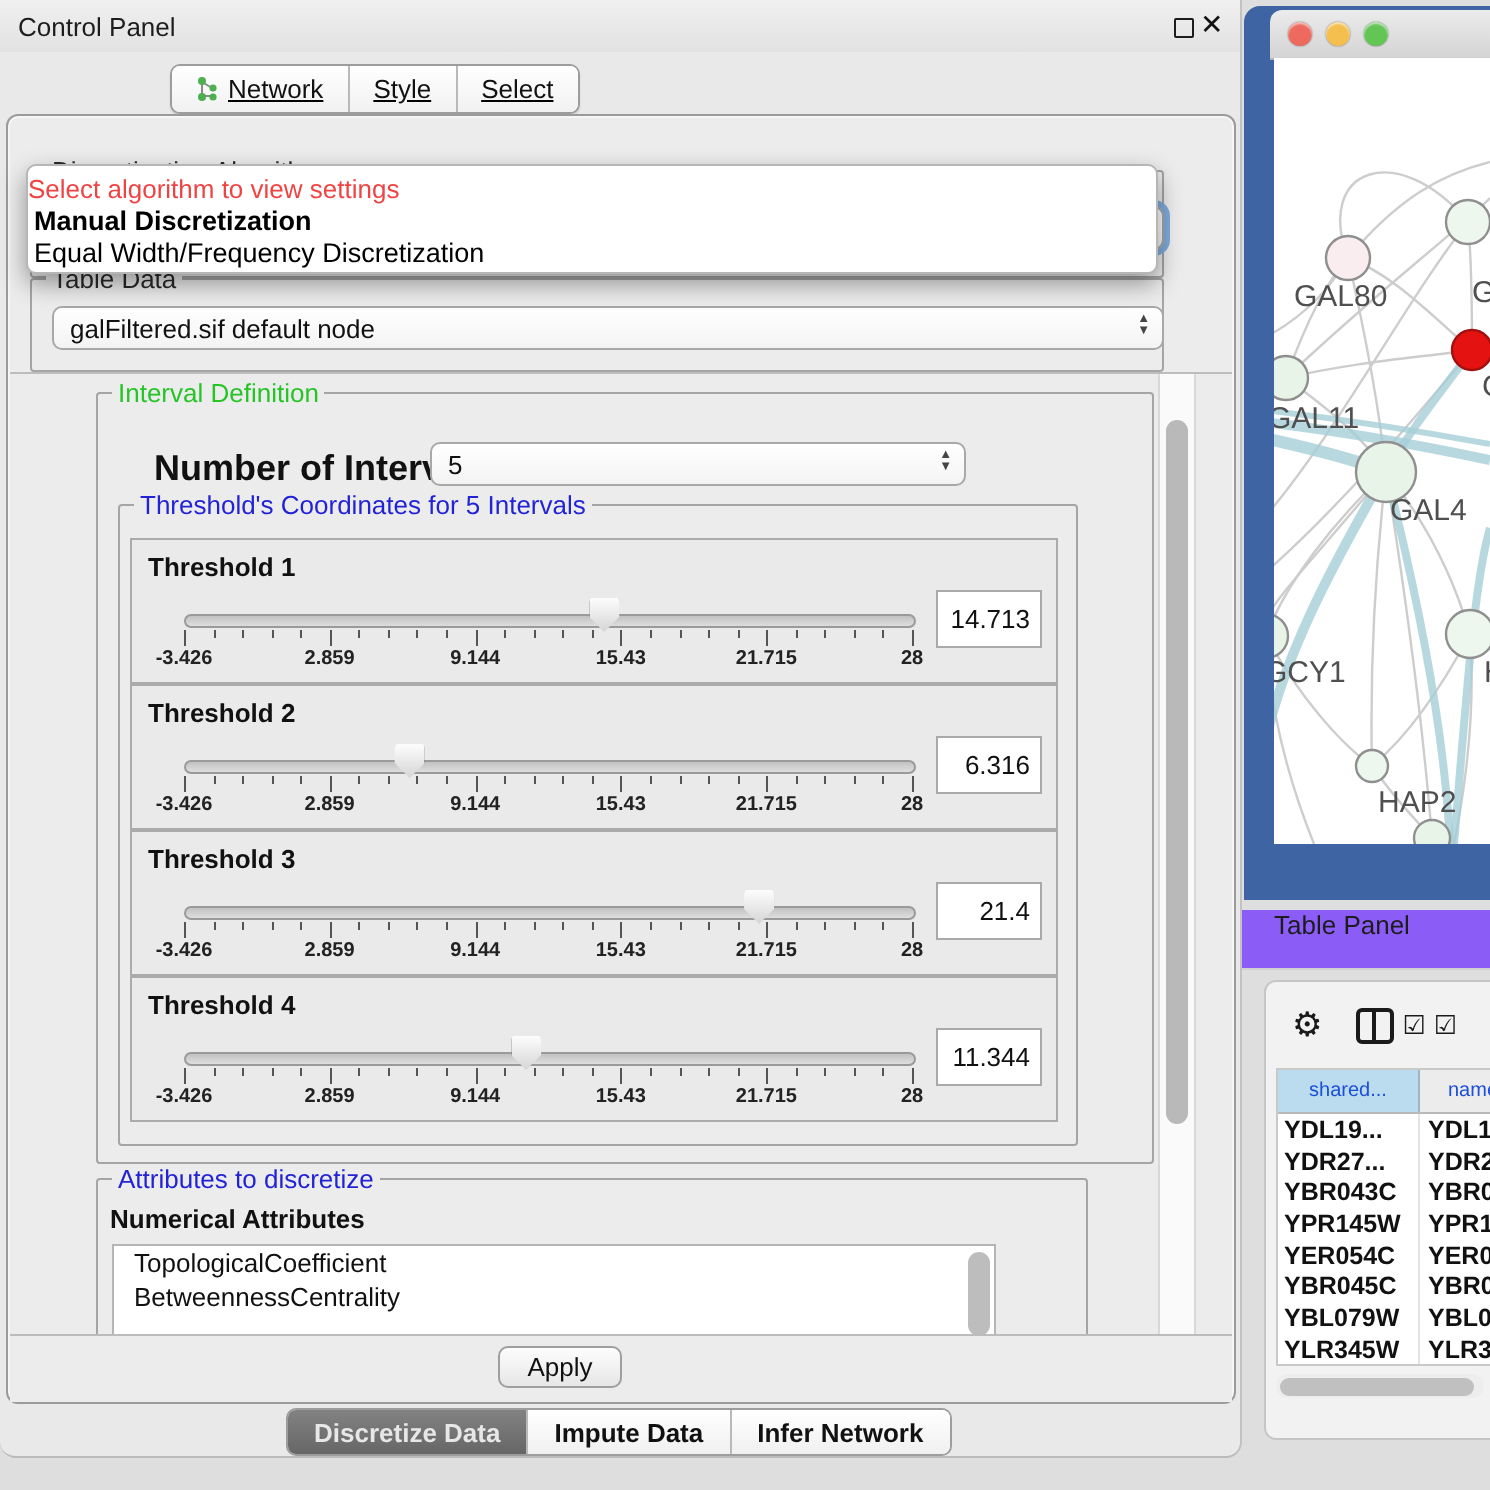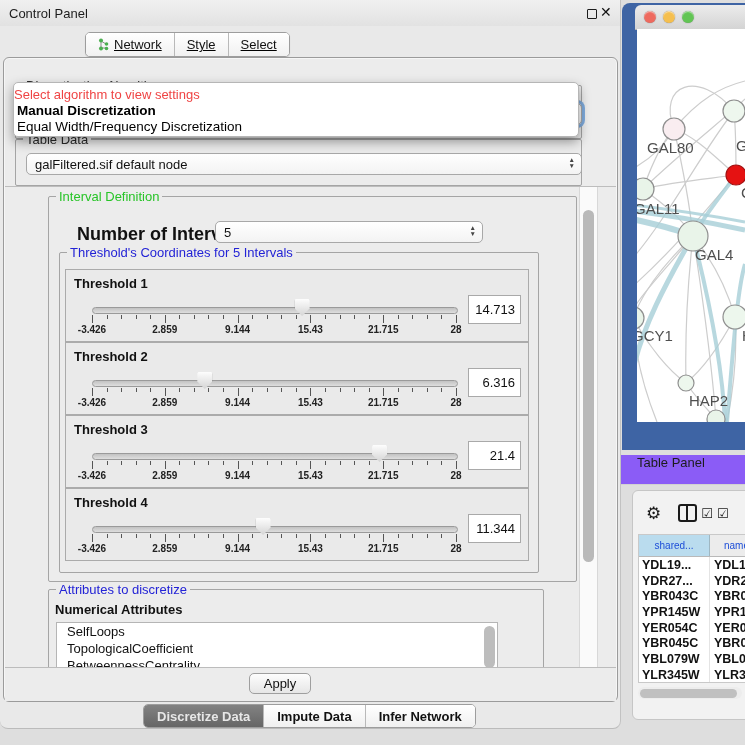--- a/index.html
+++ b/index.html
@@ -333,21 +333,20 @@
               </div>
             </div>
         </div>
       </div>
 
       <div class="group" style="left:43px;top:402px;width:494px;height:110px;background:#ececec;">
         <span class="group-title g-blue">Attributes to discretize</span>
         <span class="attr-sub" style="left:6px;top:12px;">Numerical Attributes</span>
         <div class="attr-list" style="left:7px;top:32px;width:440px;height:70px;" id="attrList">
           <div class="list-scroll"></div>
-        <div class="attr-item">SelfLoops</div>
             <div class="attr-item">TopologicalCoefficient</div>
             <div class="attr-item">BetweennessCentrality</div>
           </div>
       </div>
 
       <div class="abs vscroll-track">
         <div class="abs vscroll-thumb"></div>
       </div>
     </div>
 

